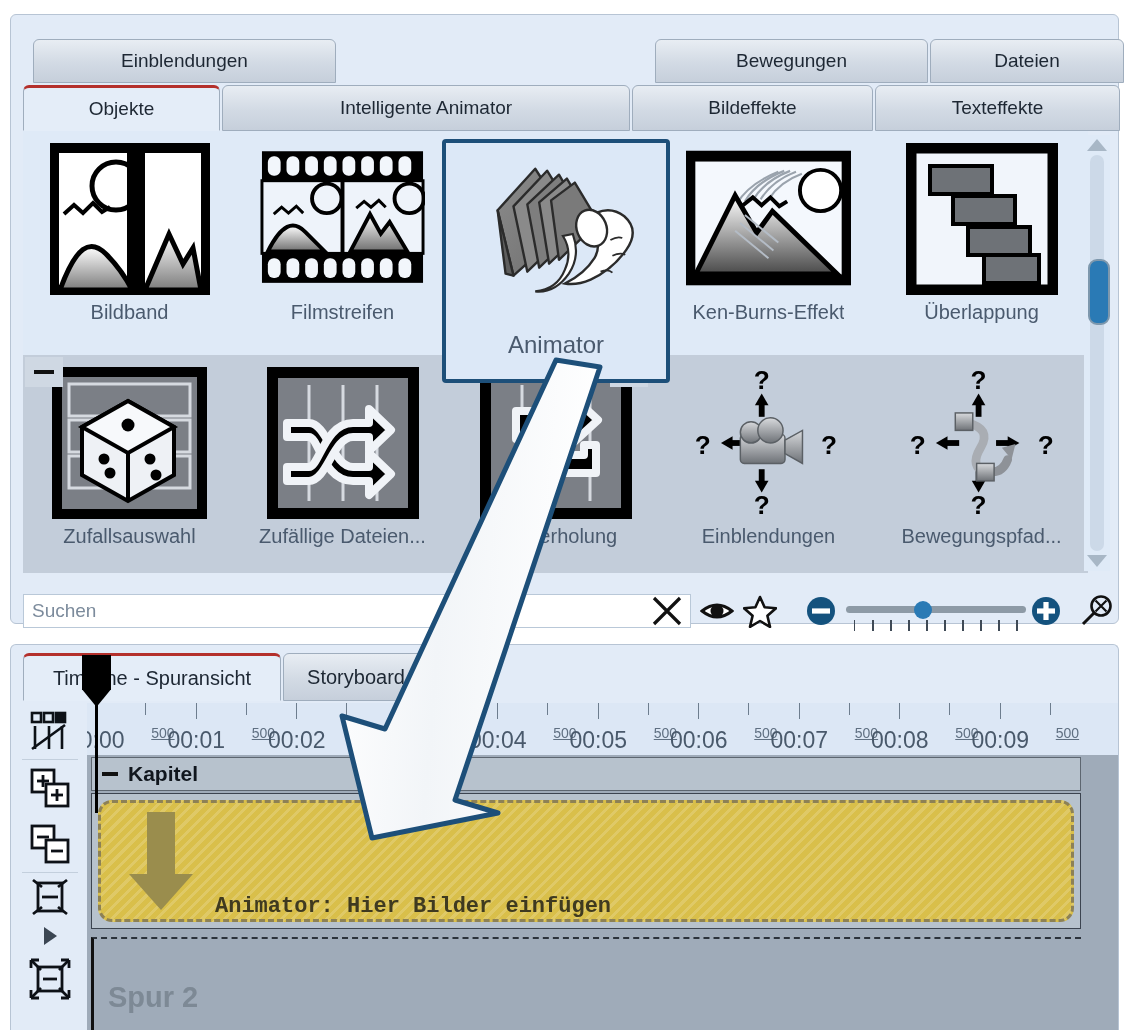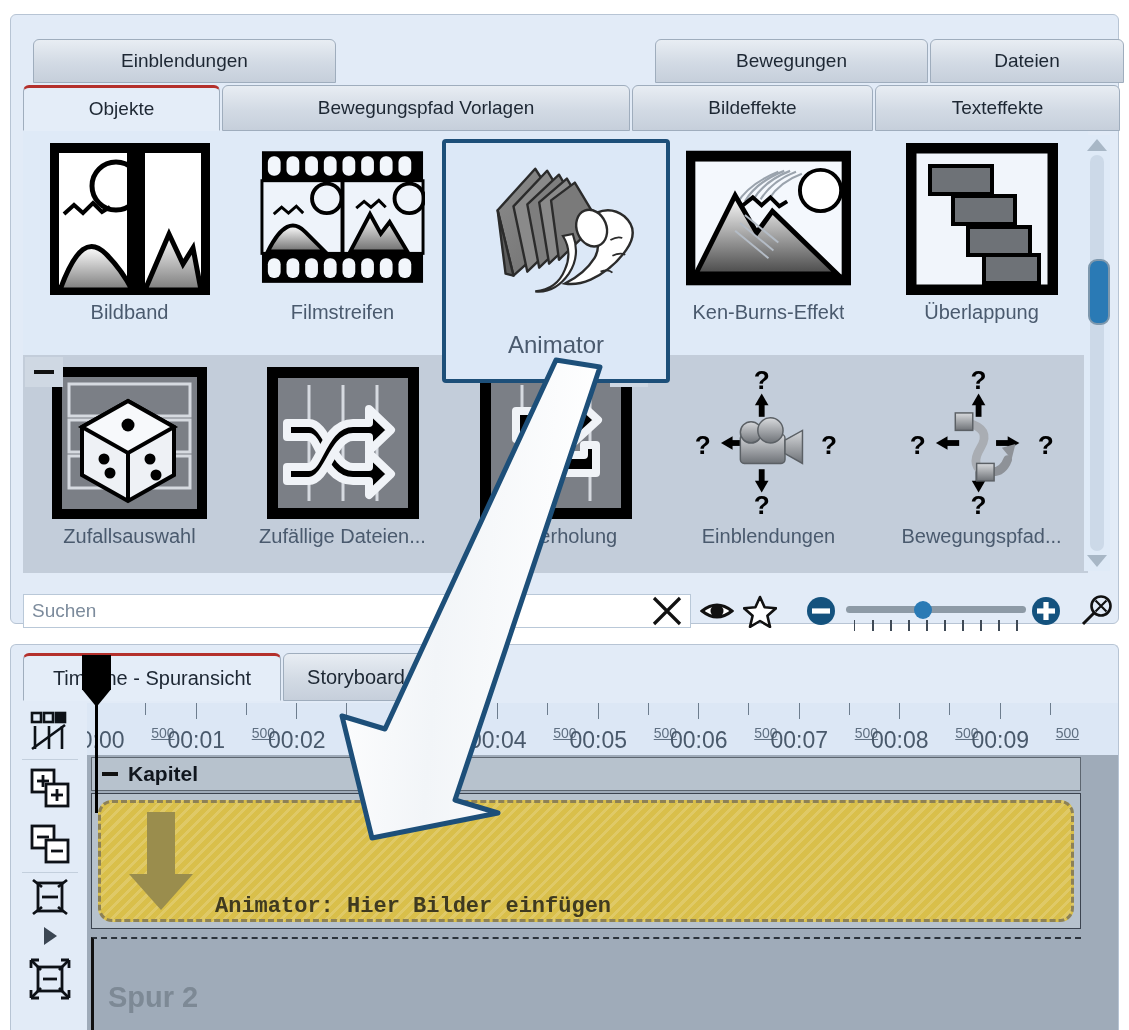--- a/index.html
+++ b/index.html
@@ -165,21 +165,21 @@
 
   <div id="top-panel" class="panel">
 
     <div id="row1" class="tabrow">
         <div class="tab" style="left: 0px; width: 303px;">Einblendungen</div>
         <div class="tab" style="left: 622px; width: 273px;">Bewegungen</div>
         <div class="tab" style="left: 897px; width: 194px;">Dateien</div>
       </div>
     <div id="row2" class="tabrow">
         <div class="tab sel" style="left: 0px; width: 197px;">Objekte</div>
-        <div class="tab" style="left: 199px; width: 408px;">Bewegungspfad Vorlagen</div>
+        <div class="tab" style="left: 199px; width: 408px;">Intelligente Animator</div>
         <div class="tab" style="left: 609px; width: 241px;">Bildeffekte</div>
         <div class="tab" style="left: 852px; width: 245px;">Texteffekte</div>
       </div>
 
     <div id="content">
 
       <div id="gr1" class="grid-row">
 
         <div class="cell">
           <div class="thumb">

